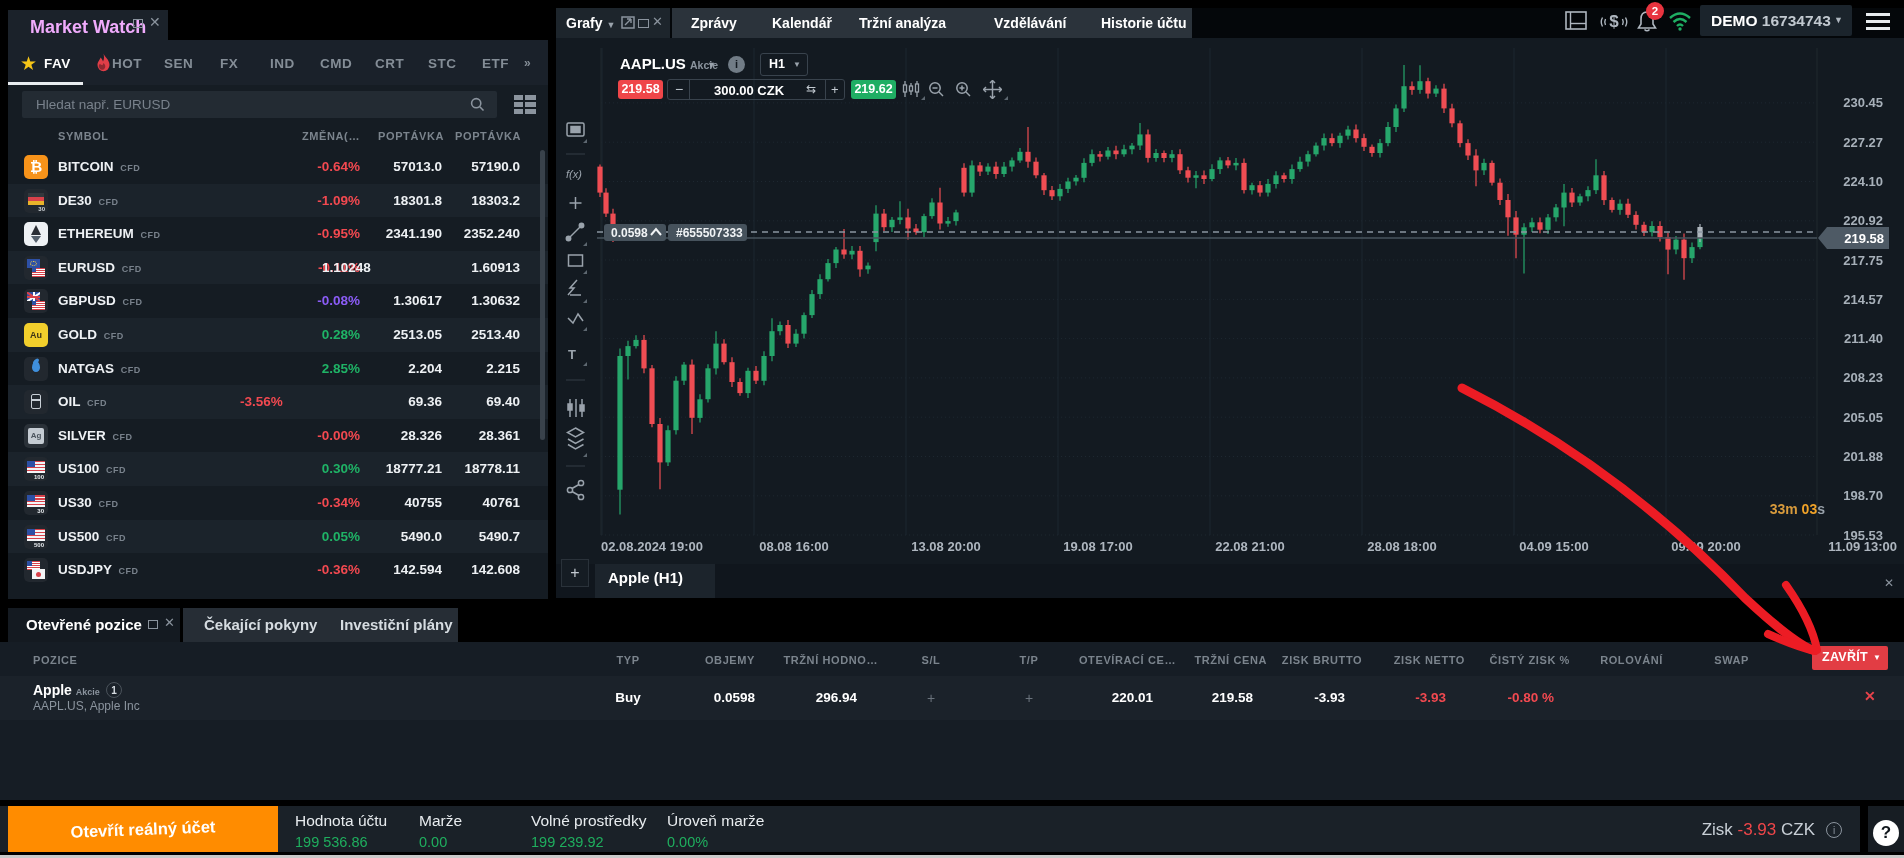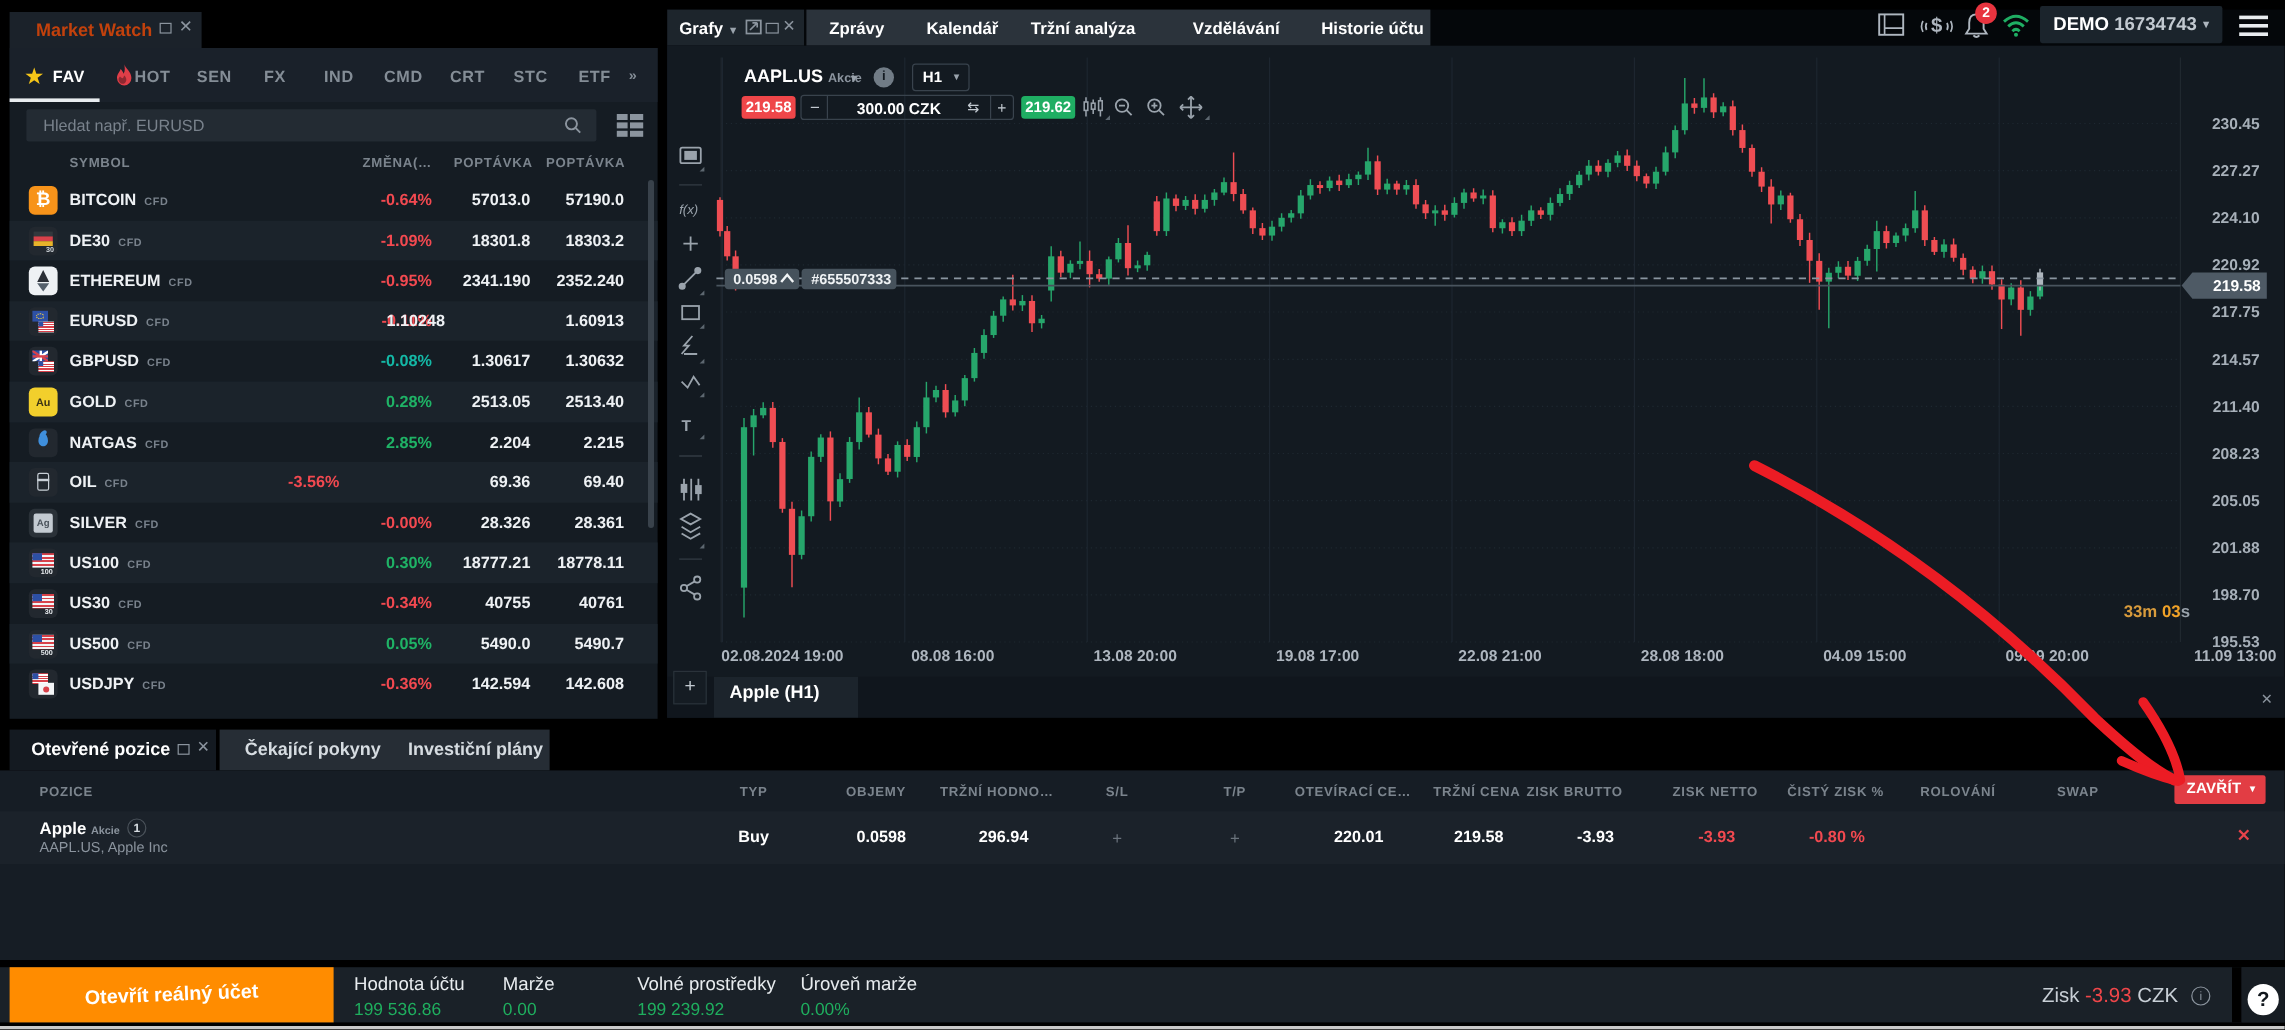--- a/index.html
+++ b/index.html
@@ -4,21 +4,21 @@
 body{width:1904px;height:858px;background:#000;font-family:"Liberation Sans",sans-serif;position:relative;overflow:hidden}
 .abs{position:absolute}
 .ic{width:24px;height:24px;border-radius:5px;overflow:hidden}
 .wrow{position:relative;height:33.6px}
 .pl{font-size:13px;font-weight:bold;fill:#a7b0b9}
 .dl{font-size:13px;font-weight:bold;fill:#aeb6bf}
 .hdr{font-size:11px;color:#7b848d;font-weight:bold;letter-spacing:.6px}
 </style></head><body>
 
 <div class="abs" style="left:8px;top:10px;width:160px;height:30px;background:#1b222a"></div>
-<div class="abs" style="left:30px;top:17px;font-size:15px;font-weight:bold;color:#c2410c">Market Watch</div>
+<div class="abs" style="left:30px;top:17px;font-size:18px;font-weight:bold;color:#f0abfc">Market Watch</div>
 <div class="abs" style="left:133px;top:19px;width:10px;height:9px;border:1.6px solid #8b949e"></div>
 <div class="abs" style="left:149px;top:14px;font-size:14px;color:#8b949e">✕</div>
 
 <div class="abs" style="left:8px;top:40px;width:540px;height:559px;background:#151c23">
   <div style="position:absolute;left:0;top:0;width:540px;height:45px;background:#1a212a"></div>
 
   <div style="position:absolute;left:12px;top:12px;font-size:19px;color:#f5c518">★</div>
   <div style="position:absolute;left:36px;top:16px;font-size:13.5px;font-weight:bold;color:#fff;letter-spacing:.5px">FAV</div>
   <svg style="position:absolute;left:88px;top:13px" width="15" height="19" viewBox="0 0 15 19">
       <path d="M7.5 0.5 C8.5 4 13.5 6.5 13.5 12 a6 6.2 0 0 1 -12 0 C1.5 8.5 4 7 4.5 4.5 6 6 6.5 7 7 8.5 8.5 6 8 3 7.5 0.5z" fill="#e03e48"></path>
@@ -117,21 +117,21 @@
               <div style="position:absolute;left:-2px;top:3.5px;width:18px;height:2px;background:#d8414a;transform:rotate(33deg)"></div>
               <div style="position:absolute;left:-2px;top:3.5px;width:18px;height:2px;background:#fff;transform:rotate(-33deg)"></div>
               <div style="position:absolute;left:5.5px;top:0;width:2px;height:9px;background:#fff"></div>
               <div style="position:absolute;left:0;top:3.5px;width:13px;height:2px;background:#d8414a"></div>
             </div>
             <div style="position:absolute;right:3px;bottom:3px;width:13px;height:9px;background:repeating-linear-gradient(#d8414a 0 1px,#fff 1px 2px)"></div>
             <div style="position:absolute;right:12px;bottom:8px;width:4px;height:4px;background:#2d50a5"></div>
           </div>
         </div>
   <div style="position:absolute;left:50px;top:9px;font-size:13.5px;font-weight:bold;color:#eef1f4">GBPUSD <span style="font-size:9px;color:#79828c;font-weight:bold;letter-spacing:.5px">&nbsp;CFD</span></div>
-  <div style="position:absolute;left:232px;width:120px;top:9px;text-align:right;font-size:13.5px;font-weight:bold;color:#14b8a6">-0.08%</div>
+  <div style="position:absolute;left:232px;width:120px;top:9px;text-align:right;font-size:13.5px;font-weight:bold;color:#8b5cf6">-0.08%</div>
   <div style="position:absolute;left:314px;width:120px;top:9px;text-align:right;font-size:13.5px;font-weight:bold;color:#eef1f4">1.30617</div>
   <div style="position:absolute;left:392px;width:120px;top:9px;text-align:right;font-size:13.5px;font-weight:bold;color:#eef1f4">1.30632</div>
 </div>
       <div class="wrow" style="background:#1b232b">
   <div style="position:absolute;left:16px;top:5px">
           <div class="ic" style="background:#f2cf2c;color:#3c3416;font-weight:bold;font-size:9px;line-height:24px;text-align:center">Au</div>
         </div>
   <div style="position:absolute;left:50px;top:9px;font-size:13.5px;font-weight:bold;color:#eef1f4">GOLD <span style="font-size:9px;color:#79828c;font-weight:bold;letter-spacing:.5px">&nbsp;CFD</span></div>
   <div style="position:absolute;left:232px;width:120px;top:9px;text-align:right;font-size:13.5px;font-weight:bold;color:#1fb366">0.28%</div>
   <div style="position:absolute;left:314px;width:120px;top:9px;text-align:right;font-size:13.5px;font-weight:bold;color:#eef1f4">2513.05</div>
@@ -729,21 +729,21 @@
 
 <div class="abs" style="left:0px;top:642px;width:1904px;height:158px;background:#161d25">
   <div class="hdr" style="position:absolute;left:33px;top:12px">POZICE</div>
   <div class="hdr" style="position:absolute;left:578px;width:100px;top:12px;text-align:center">TYP</div>
   <div class="hdr" style="position:absolute;left:655px;width:100px;top:12px;text-align:right">OBJEMY</div>
   <div class="hdr" style="position:absolute;left:760px;width:118px;top:12px;text-align:right">TRŽNÍ HODNO…</div>
   <div class="hdr" style="position:absolute;left:881px;width:100px;top:12px;text-align:center">S/L</div>
   <div class="hdr" style="position:absolute;left:979px;width:100px;top:12px;text-align:center">T/P</div>
   <div class="hdr" style="position:absolute;left:1058px;width:118px;top:12px;text-align:right">OTEVÍRACÍ CE…</div>
   <div class="hdr" style="position:absolute;left:1167px;width:100px;top:12px;text-align:right">TRŽNÍ CENA</div>
-  <div class="hdr" style="position:absolute;left:1272px;width:100px;top:12px;text-align:left">ZISK BRUTTO</div>
+  <div class="hdr" style="position:absolute;left:1272px;width:100px;top:12px;text-align:center">ZISK BRUTTO</div>
   <div class="hdr" style="position:absolute;left:1365px;width:100px;top:12px;text-align:right">ZISK NETTO</div>
   <div class="hdr" style="position:absolute;left:1460px;width:110px;top:12px;text-align:right">ČISTÝ ZISK %</div>
   <div class="hdr" style="position:absolute;left:1563px;width:100px;top:12px;text-align:right">ROLOVÁNÍ</div>
   <div class="hdr" style="position:absolute;left:1649px;width:100px;top:12px;text-align:right">SWAP</div>
   <div style="position:absolute;left:1812px;top:4px;width:76px;height:24px;background:#e23d44;border-radius:2px">
     <span style="position:absolute;left:10px;top:4px;font-size:12.5px;font-weight:bold;color:#fff;letter-spacing:.3px">ZAVŘÍT</span>
     <span style="position:absolute;right:7px;top:7px;font-size:8px;color:#fff">▼</span>
   </div>
 
   <div style="position:absolute;left:0;top:34px;width:1904px;height:44px;background:#1b222a"></div>

